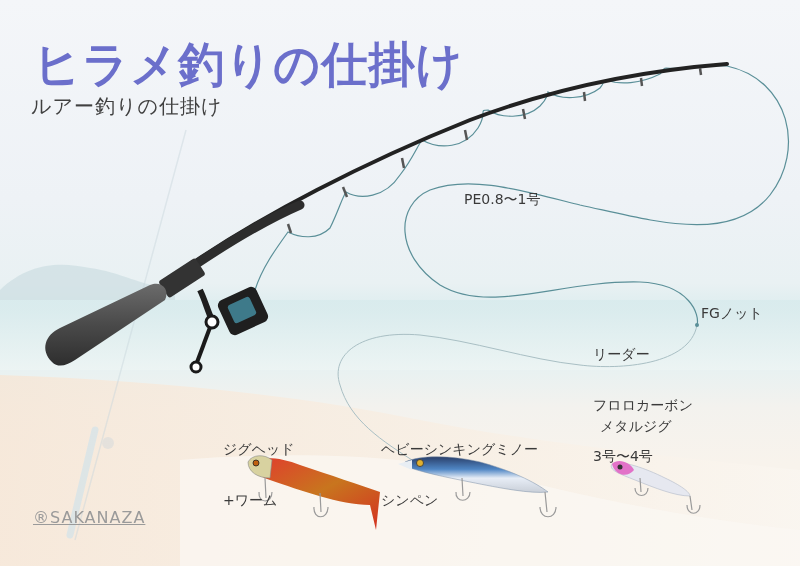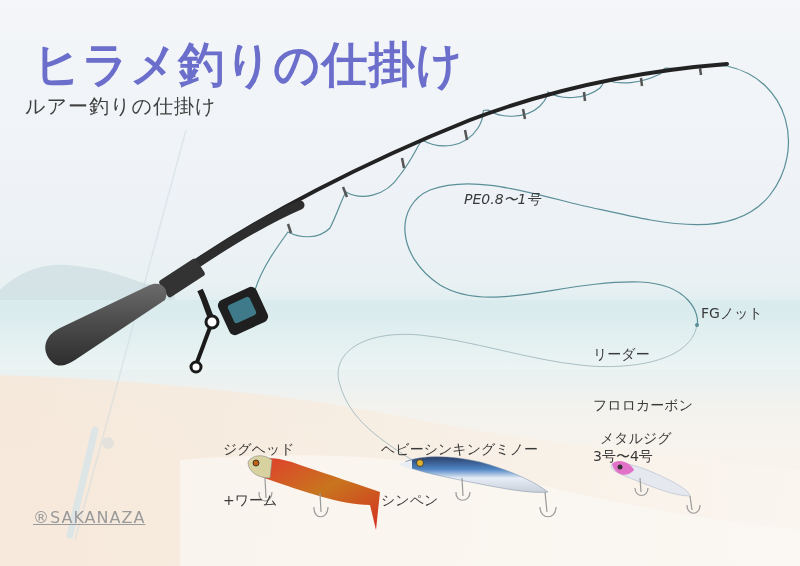--- a/index.html
+++ b/index.html
@@ -2,21 +2,21 @@
 <html><head>
 <meta charset="utf-8">
 <style>
   html,body{margin:0;padding:0;}
   body{width:800px;height:566px;overflow:hidden;font-family:"DejaVu Sans","Liberation Sans",sans-serif;}
   .stage{position:relative;width:800px;height:566px;overflow:hidden;
     background:linear-gradient(180deg,#f4f6f9 0%,#eef2f6 35%,#e9f1f3 50%,#dcecee 55%,#e6f1f2 64%,#f3f2ee 72%,#f8f3ec 82%,#f9f4ee 100%);}
   .bg-svg{position:absolute;left:0;top:0;}
   .title{position:absolute;left:34px;top:34px;font-size:46px;font-weight:bold;color:#6b6fcb;letter-spacing:1px;
     font-family:"DejaVu Serif","Liberation Serif",serif;transform:scaleY(1.05);}
-  .subtitle{position:absolute;left:25px;top:93px;font-size:20px;color:#404040;letter-spacing:1px;}
+  .subtitle{position:absolute;left:31px;top:93px;font-size:20px;color:#404040;letter-spacing:1px;}
   .lbl{position:absolute;font-size:14px;color:#3a3a3a;line-height:17px;white-space:pre;}
   .copyright{position:absolute;left:33px;top:508px;font-size:16px;color:#9a9a9a;letter-spacing:1px;text-decoration:underline;}
 </style>
 </head>
 <body>
 
 <div class="stage">
 
   <svg class="bg-svg" width="800" height="566" viewBox="0 0 800 566">
     <defs>
@@ -119,32 +119,32 @@
       <path d="M612,464 C618,458 630,462 634,470 C628,478 615,476 612,464 Z" fill="#e272c8"></path>
       <circle cx="620" cy="467" r="2.5" fill="#333"></circle>
       <path d="M640,478 L641,492 M635,488 C635,498 648,498 648,488" stroke="#9a9a9a" stroke-width="1.2" fill="none"></path>
       <path d="M690,496 L692,510 M687,505 C687,516 700,516 700,505" stroke="#9a9a9a" stroke-width="1.2" fill="none"></path>
     </g>
   </svg>
 
   <div class="title">ヒラメ釣りの仕掛け</div>
   <div class="subtitle">ルアー釣りの仕掛け</div>
 
-  <div class="lbl" style="left:464px;top:191px;font-style:italic;">PE0.8〜1号</div>
+  <div class="lbl" style="left:464px;top:191px;">PE0.8〜1号</div>
   <div class="lbl" style="left:701px;top:305px;text-align:center;">FGノット</div>
   <div class="lbl" style="left:593px;top:312px;">
     <div>リーダー</div>
     <div>フロロカーボン</div>
     <div>3号〜4号</div>
   </div>
 
   <div class="lbl" style="left:381px;top:407px;">
     <div>ヘビーシンキングミノー</div>
     <div>シンペン</div>
   </div>
   <div class="lbl" style="left:223px;top:407px;">
     <div>ジグヘッド</div>
     <div>+ワーム</div>
   </div>
-  <div class="lbl" style="left:600px;top:430px;">メタルジグ</div>
+  <div class="lbl" style="left:600px;top:418px;">メタルジグ</div>
 
   <div class="copyright">®SAKANAZA</div>
 </div>
 
 </body></html>

